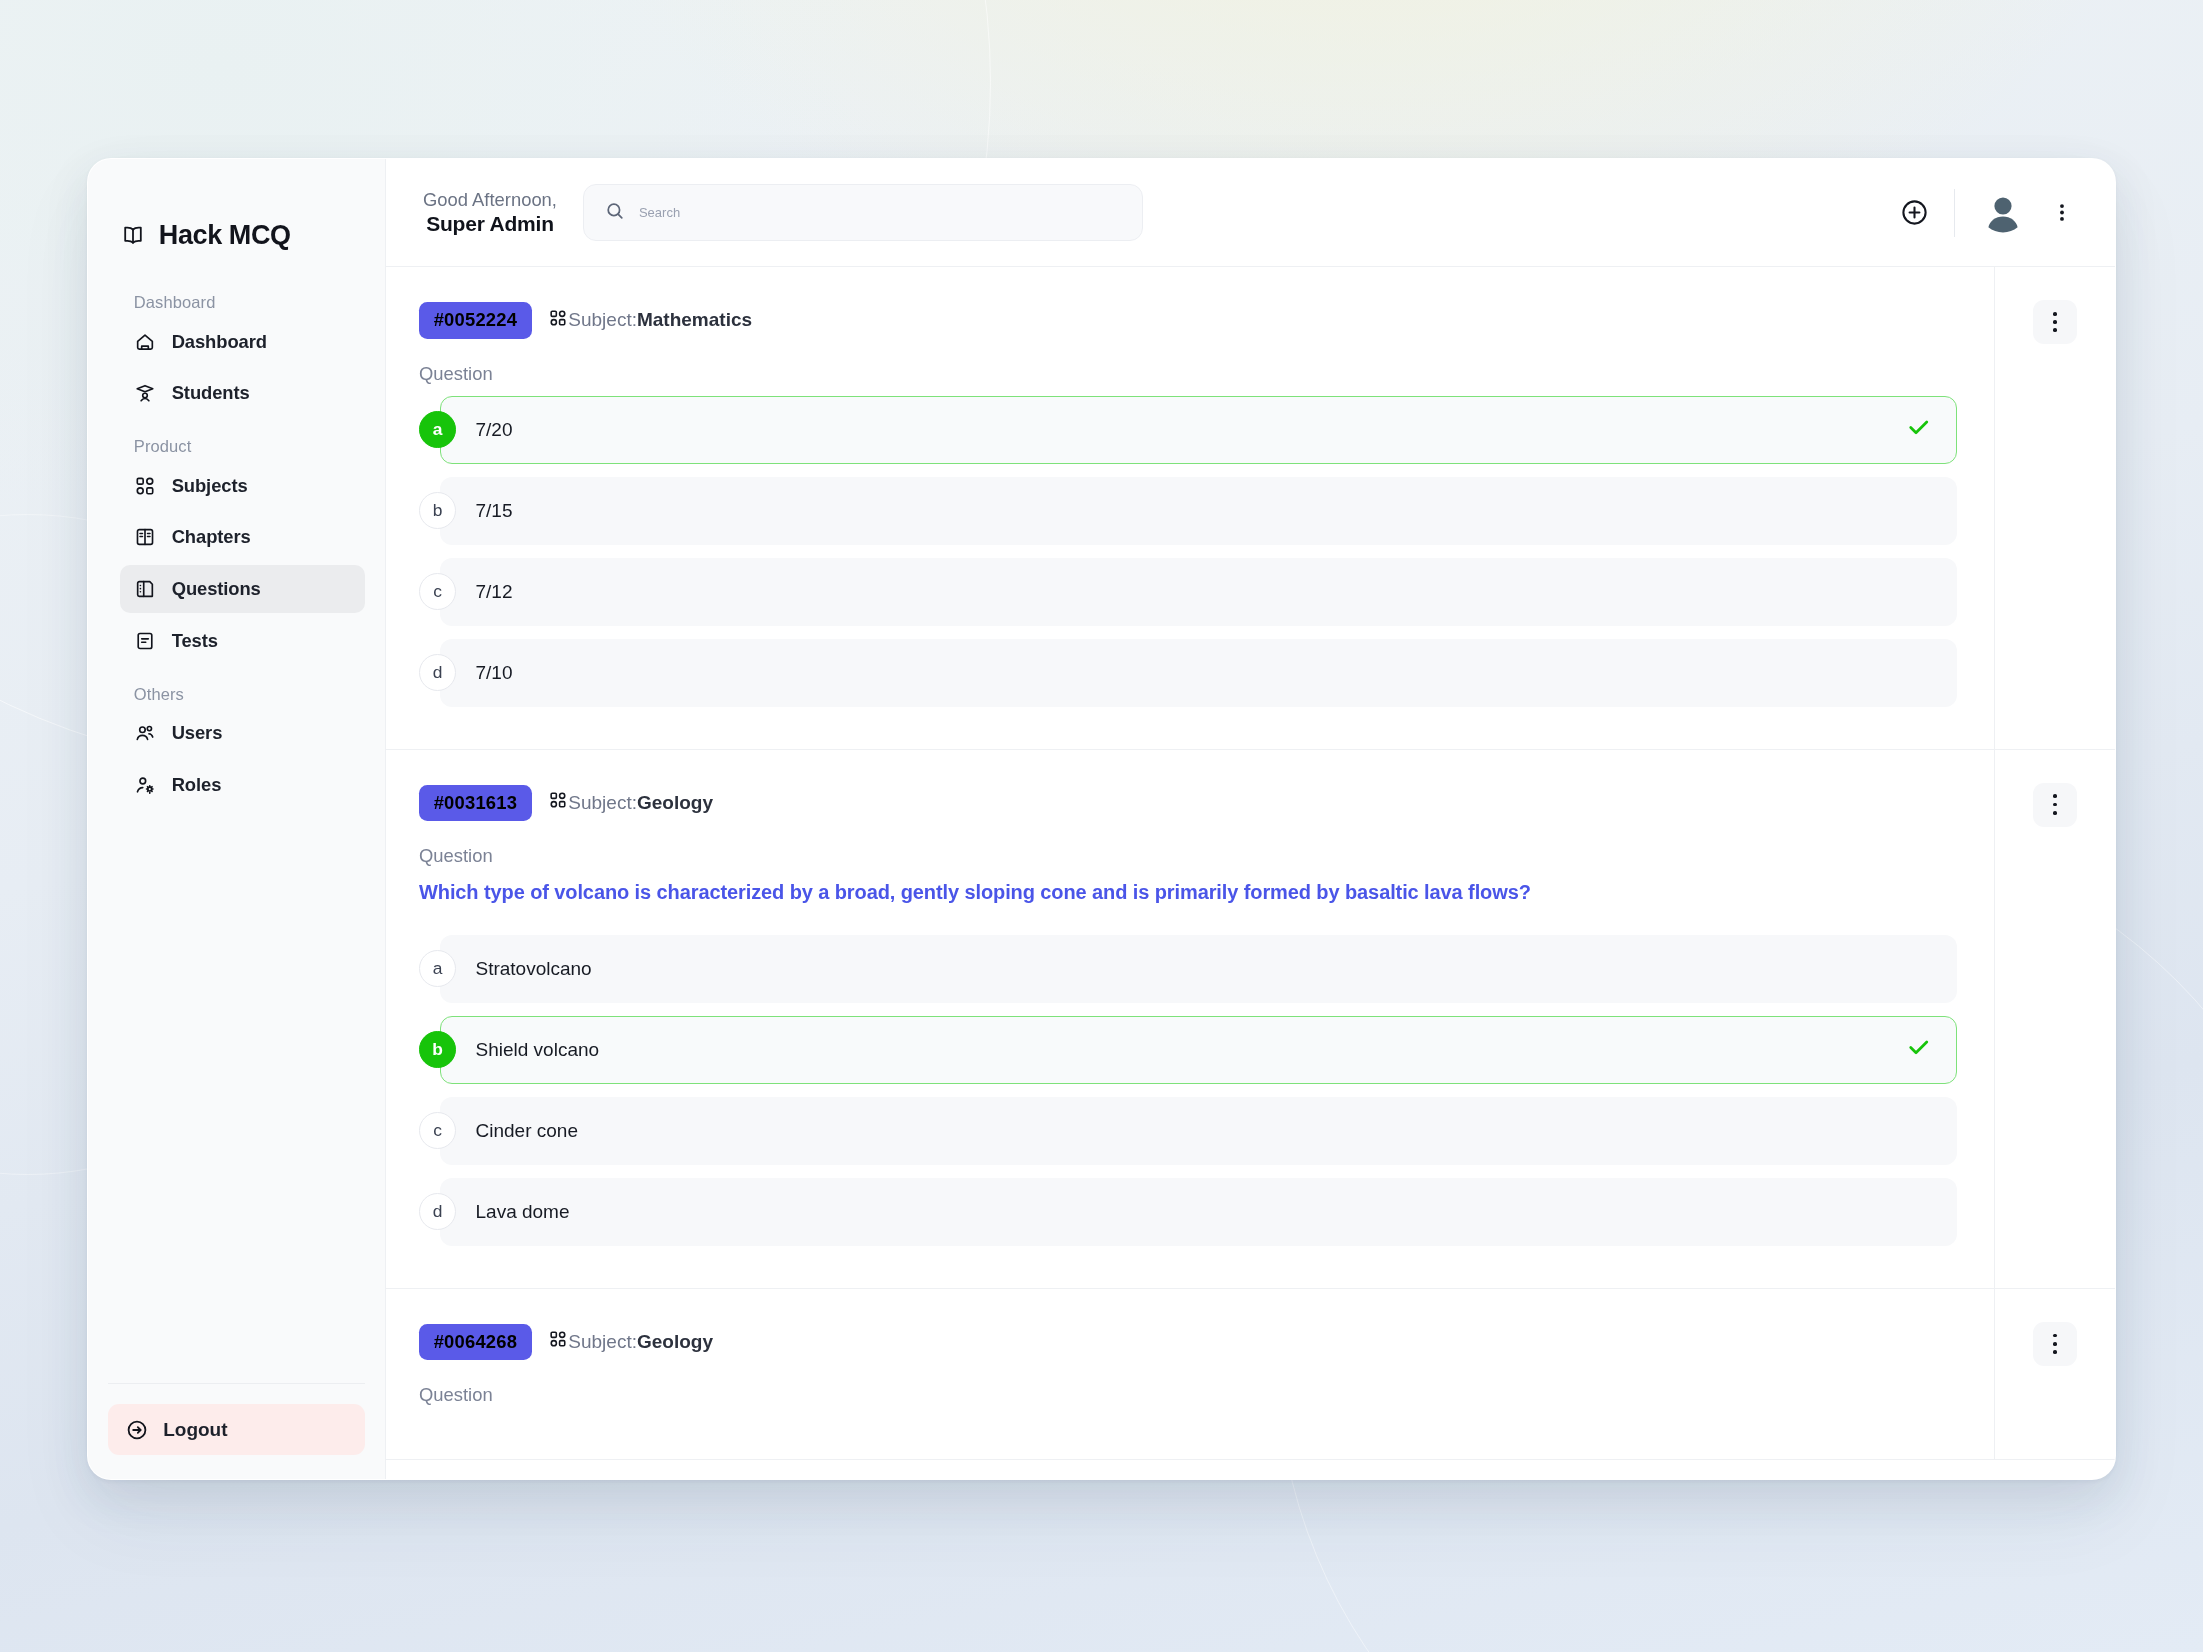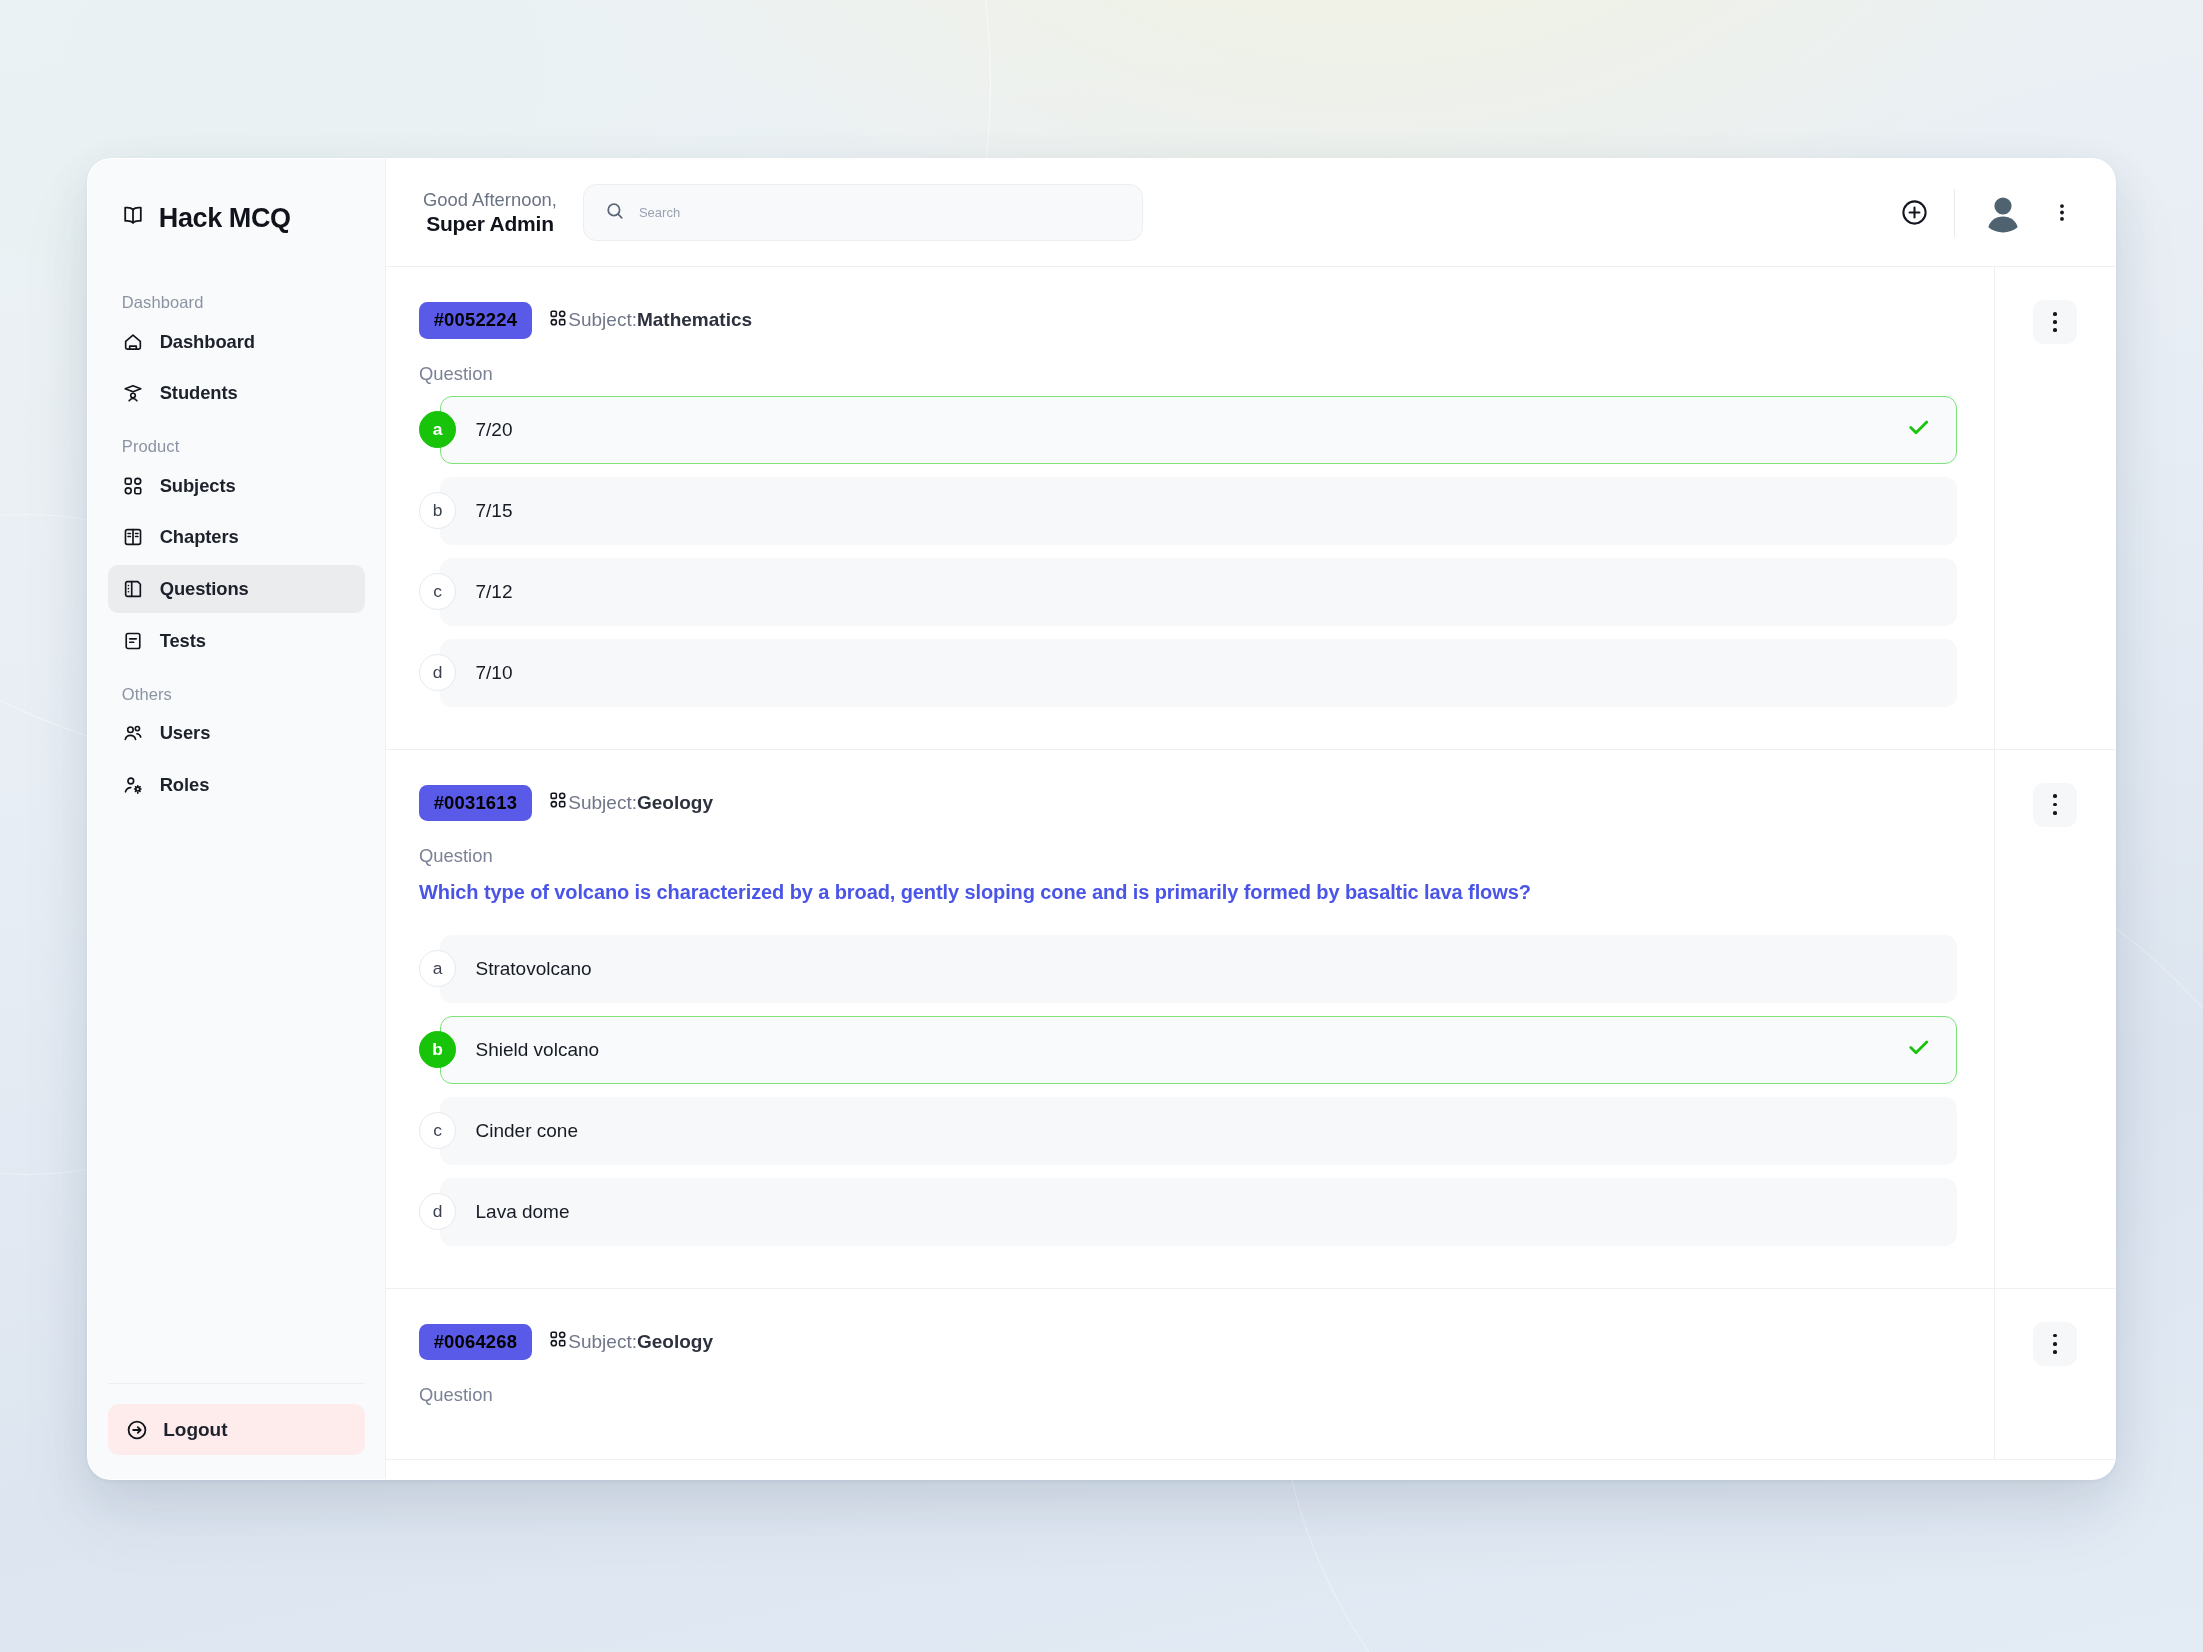--- a/index.html
+++ b/index.html
@@ -53,32 +53,33 @@
     width: 298px;
     flex: 0 0 298px;
     background: #f9fafb;
     border-right: 0.9px solid #eef0f3;
     display: flex;
     flex-direction: column;
     padding: 0;
   }
   .brand {
     display: flex;
+    align-items: center;
     gap: 13.8px;
     padding: 44px 0 0 33px;
     height: 108px;
   }
   .brand-name {
     font-size: 27px;
     font-weight: 700;
     color: #12141c;
     letter-spacing: -0.4px;
   }
   .nav {
-    padding: 26px 20px 0 20px;
+    padding: 26px 20px 0 32px;
     flex: 1 1 auto;
   }
   .nav-group-label {
     font-size: 16.5px;
     color: #8b93a3;
     padding: 0 0 5.5px 13.8px;
     margin-top: 20px;
     letter-spacing: 0.1px;
   }
   .nav-group-label.first { margin-top: 0; }

